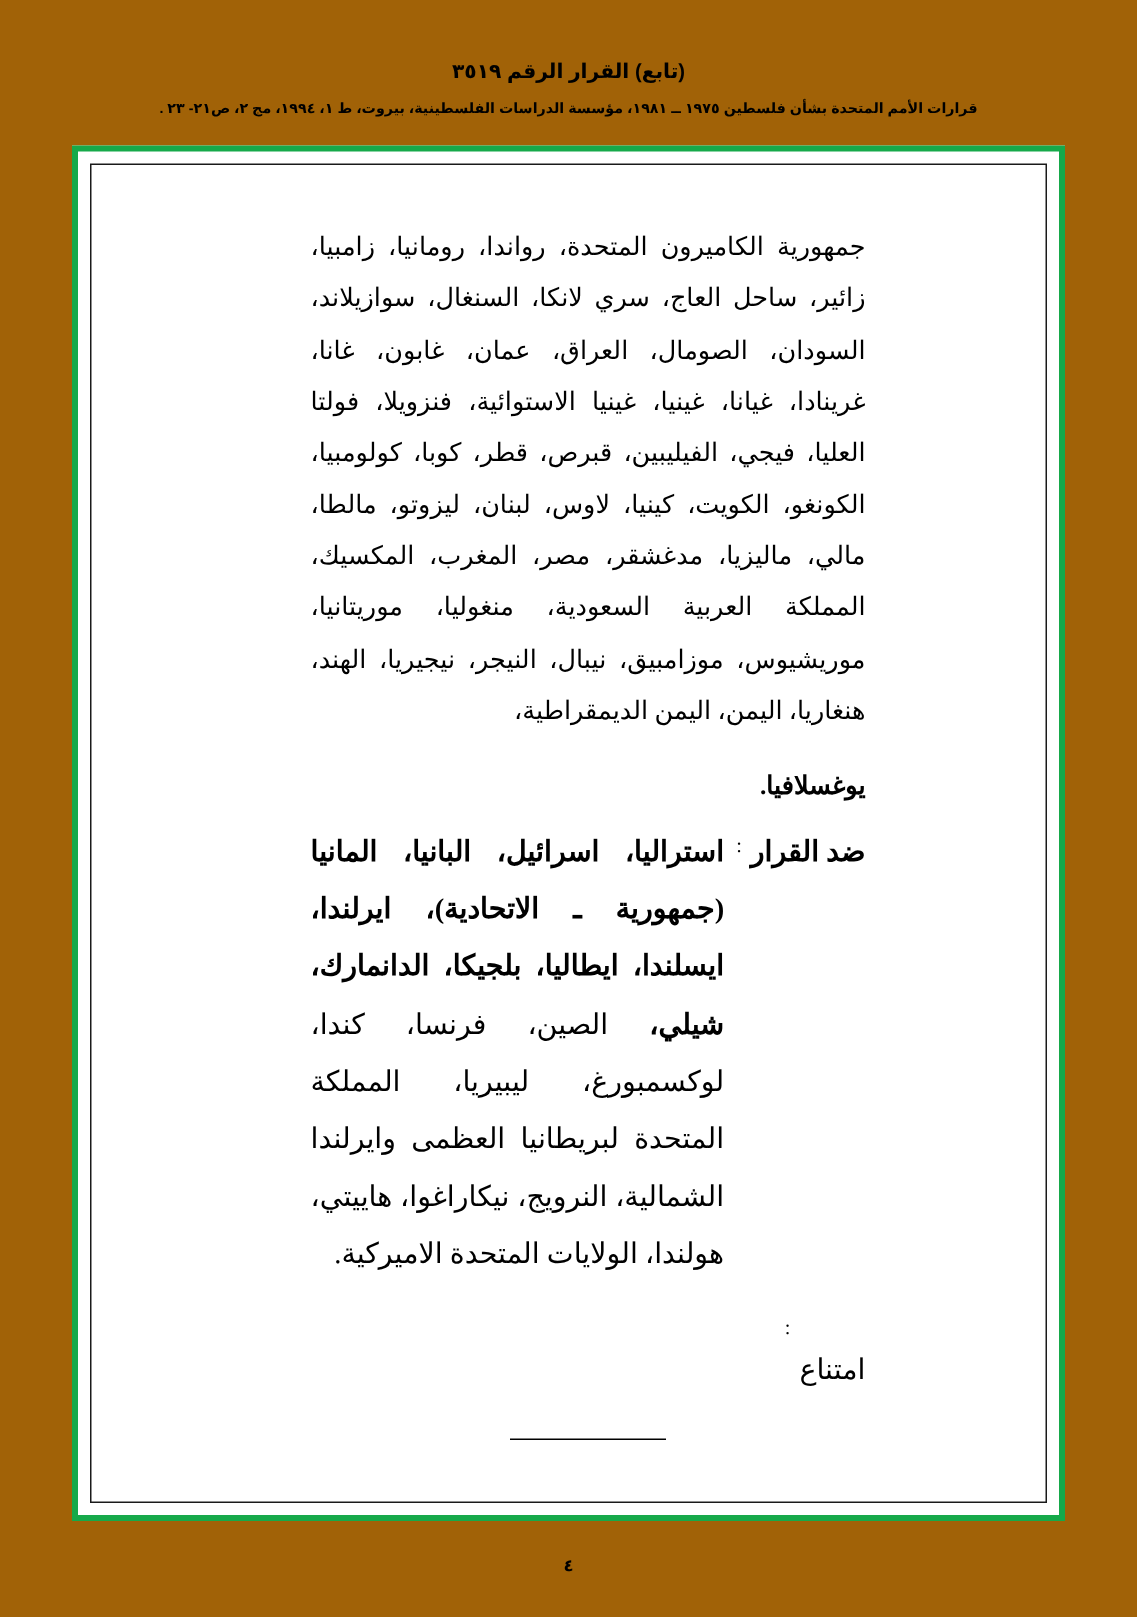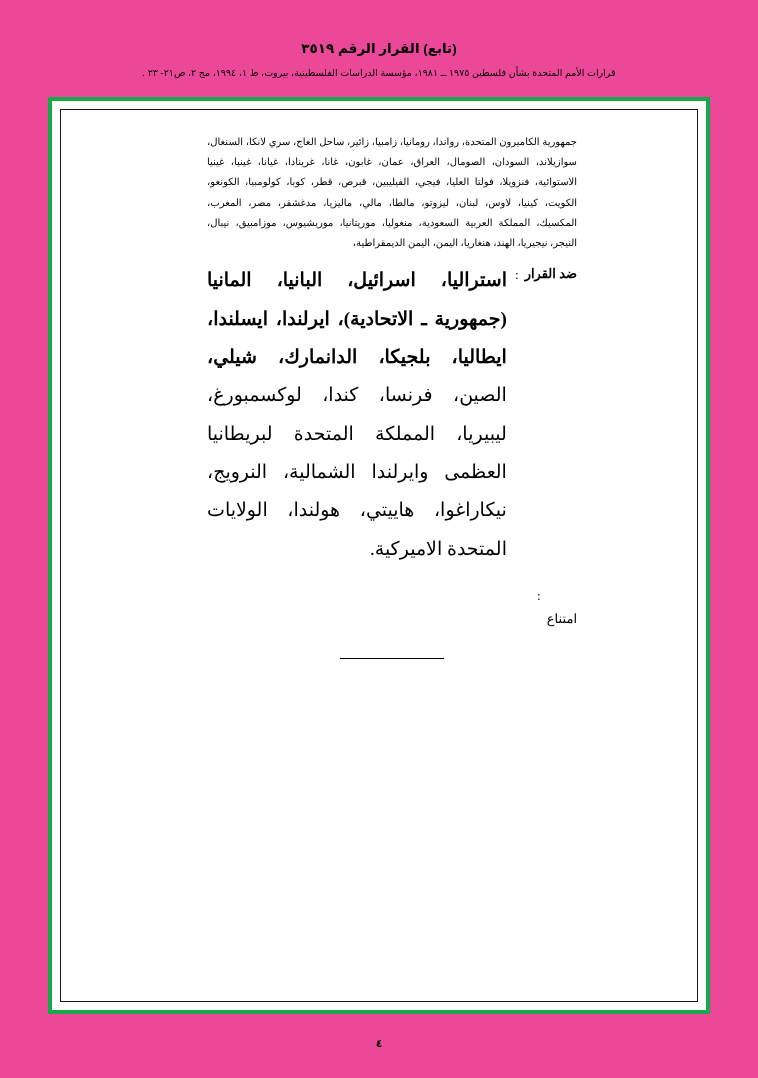--- a/index.html
+++ b/index.html
@@ -9,21 +9,21 @@
   }
   body {
     font-family: "Liberation Serif", "DejaVu Serif", serif;
     color: #000000;
   }
   .page {
     position: relative;
     width: 758px;
     height: 1078px;
     margin: 0 auto;
-    background: #ec4899;
+    background: #a16207;
     overflow: hidden;
   }
 
   
   .doc-header {
     position: absolute;
     top: 40px;
     left: 0;
     right: 0;
     text-align: center;
@@ -31,21 +31,21 @@
   .doc-title {
     font-family: "Liberation Sans", "DejaVu Sans", sans-serif;
     font-weight: bold;
     font-size: 13.5px;
     letter-spacing: 0.2px;
     margin-bottom: 11px;
     direction: rtl;
   }
   .doc-subtitle {
     font-family: "Liberation Sans", "DejaVu Sans", sans-serif;
-    font-weight: normal;
+    font-weight: bold;
     font-size: 9.5px;
     direction: rtl;
     white-space: nowrap;
   }
 
   
   .frame-outer {
     position: absolute;
     left: 48px;
     top: 97px;
@@ -69,40 +69,40 @@
   .content {
     position: absolute;
     top: 22px;
     right: 120px;
     width: 370px;
     direction: rtl;
   }
 
   
   .para-plain {
-    font-size: 10px;
+    font-size: 17px;
     line-height: 2.02;
     text-align: justify;
     text-align-last: right;
-    margin: 0 0 8px 0;
+    margin: 16px 0 8px 0;
   }
   .para-plain.bold {
     font-weight: bold;
   }
 
   
   .vote-row {
     display: flex;
     flex-direction: row;
     align-items: flex-start;
     margin: 0 0 14px 0;
   }
   .vote-label {
     flex: 0 0 auto;
-    font-size: 13px;
+    font-size: 19px;
     line-height: 2.02;
     white-space: nowrap;
     font-weight: bold;
     text-align: right;
   }
   .vote-label.spaced {
     letter-spacing: 2.2px;
     font-weight: normal;
     margin-top: 24px;
   }
@@ -150,20 +150,21 @@
     <div class="doc-title">(تابع) القرار الرقم ٣٥١٩</div>
     <div class="doc-subtitle">قرارات الأمم المتحدة بشأن فلسطين ١٩٧٥ ــ ١٩٨١، مؤسسة الدراسات الفلسطينية، بيروت، ط ١، ١٩٩٤، مج ٢، ص٢١- ٢٣ .</div>
   </div>
 
   <div class="frame-outer">
     <div class="frame-inner">
 
       <div class="content">
 
         <p class="para-plain">جمهورية الكاميرون المتحدة، رواندا، رومانيا، زامبيا، زائير، ساحل العاج، سري لانكا، السنغال، سوازيلاند، السودان، الصومال، العراق، عمان، غابون، غانا، غرينادا، غيانا، غينيا، غينيا الاستوائية، فنزويلا، فولتا العليا، فيجي، الفيليبين، قبرص، قطر، كوبا، كولومبيا، الكونغو، الكويت، كينيا، لاوس، لبنان، ليزوتو، مالطا، مالي، ماليزيا، مدغشقر، مصر، المغرب، المكسيك، المملكة العربية السعودية، منغوليا، موريتانيا، موريشيوس، موزامبيق، نيبال، النيجر، نيجيريا، الهند، هنغاريا، اليمن، اليمن الديمقراطية،</p>
+        <p class="para-plain bold">يوغسلافيا.</p>
 
         <div class="vote-row">
           <span class="vote-label">ضد القرار</span>
           <span class="vote-colon">:</span>
           <span class="vote-body">
             <span class="b">استراليا، اسرائيل، البانيا، المانيا (جمهورية ـ الاتحادية)، ايرلندا، ايسلندا، ايطاليا، بلجيكا، الدانمارك، شيلي،</span>
             <span class="small-rest">الصين، فرنسا، كندا، لوكسمبورغ، ليبيريا، المملكة المتحدة لبريطانيا العظمى وايرلندا الشمالية، النرويج، نيكاراغوا، هاييتي، هولندا، الولايات المتحدة الاميركية.</span>
           </span>
         </div>
 

